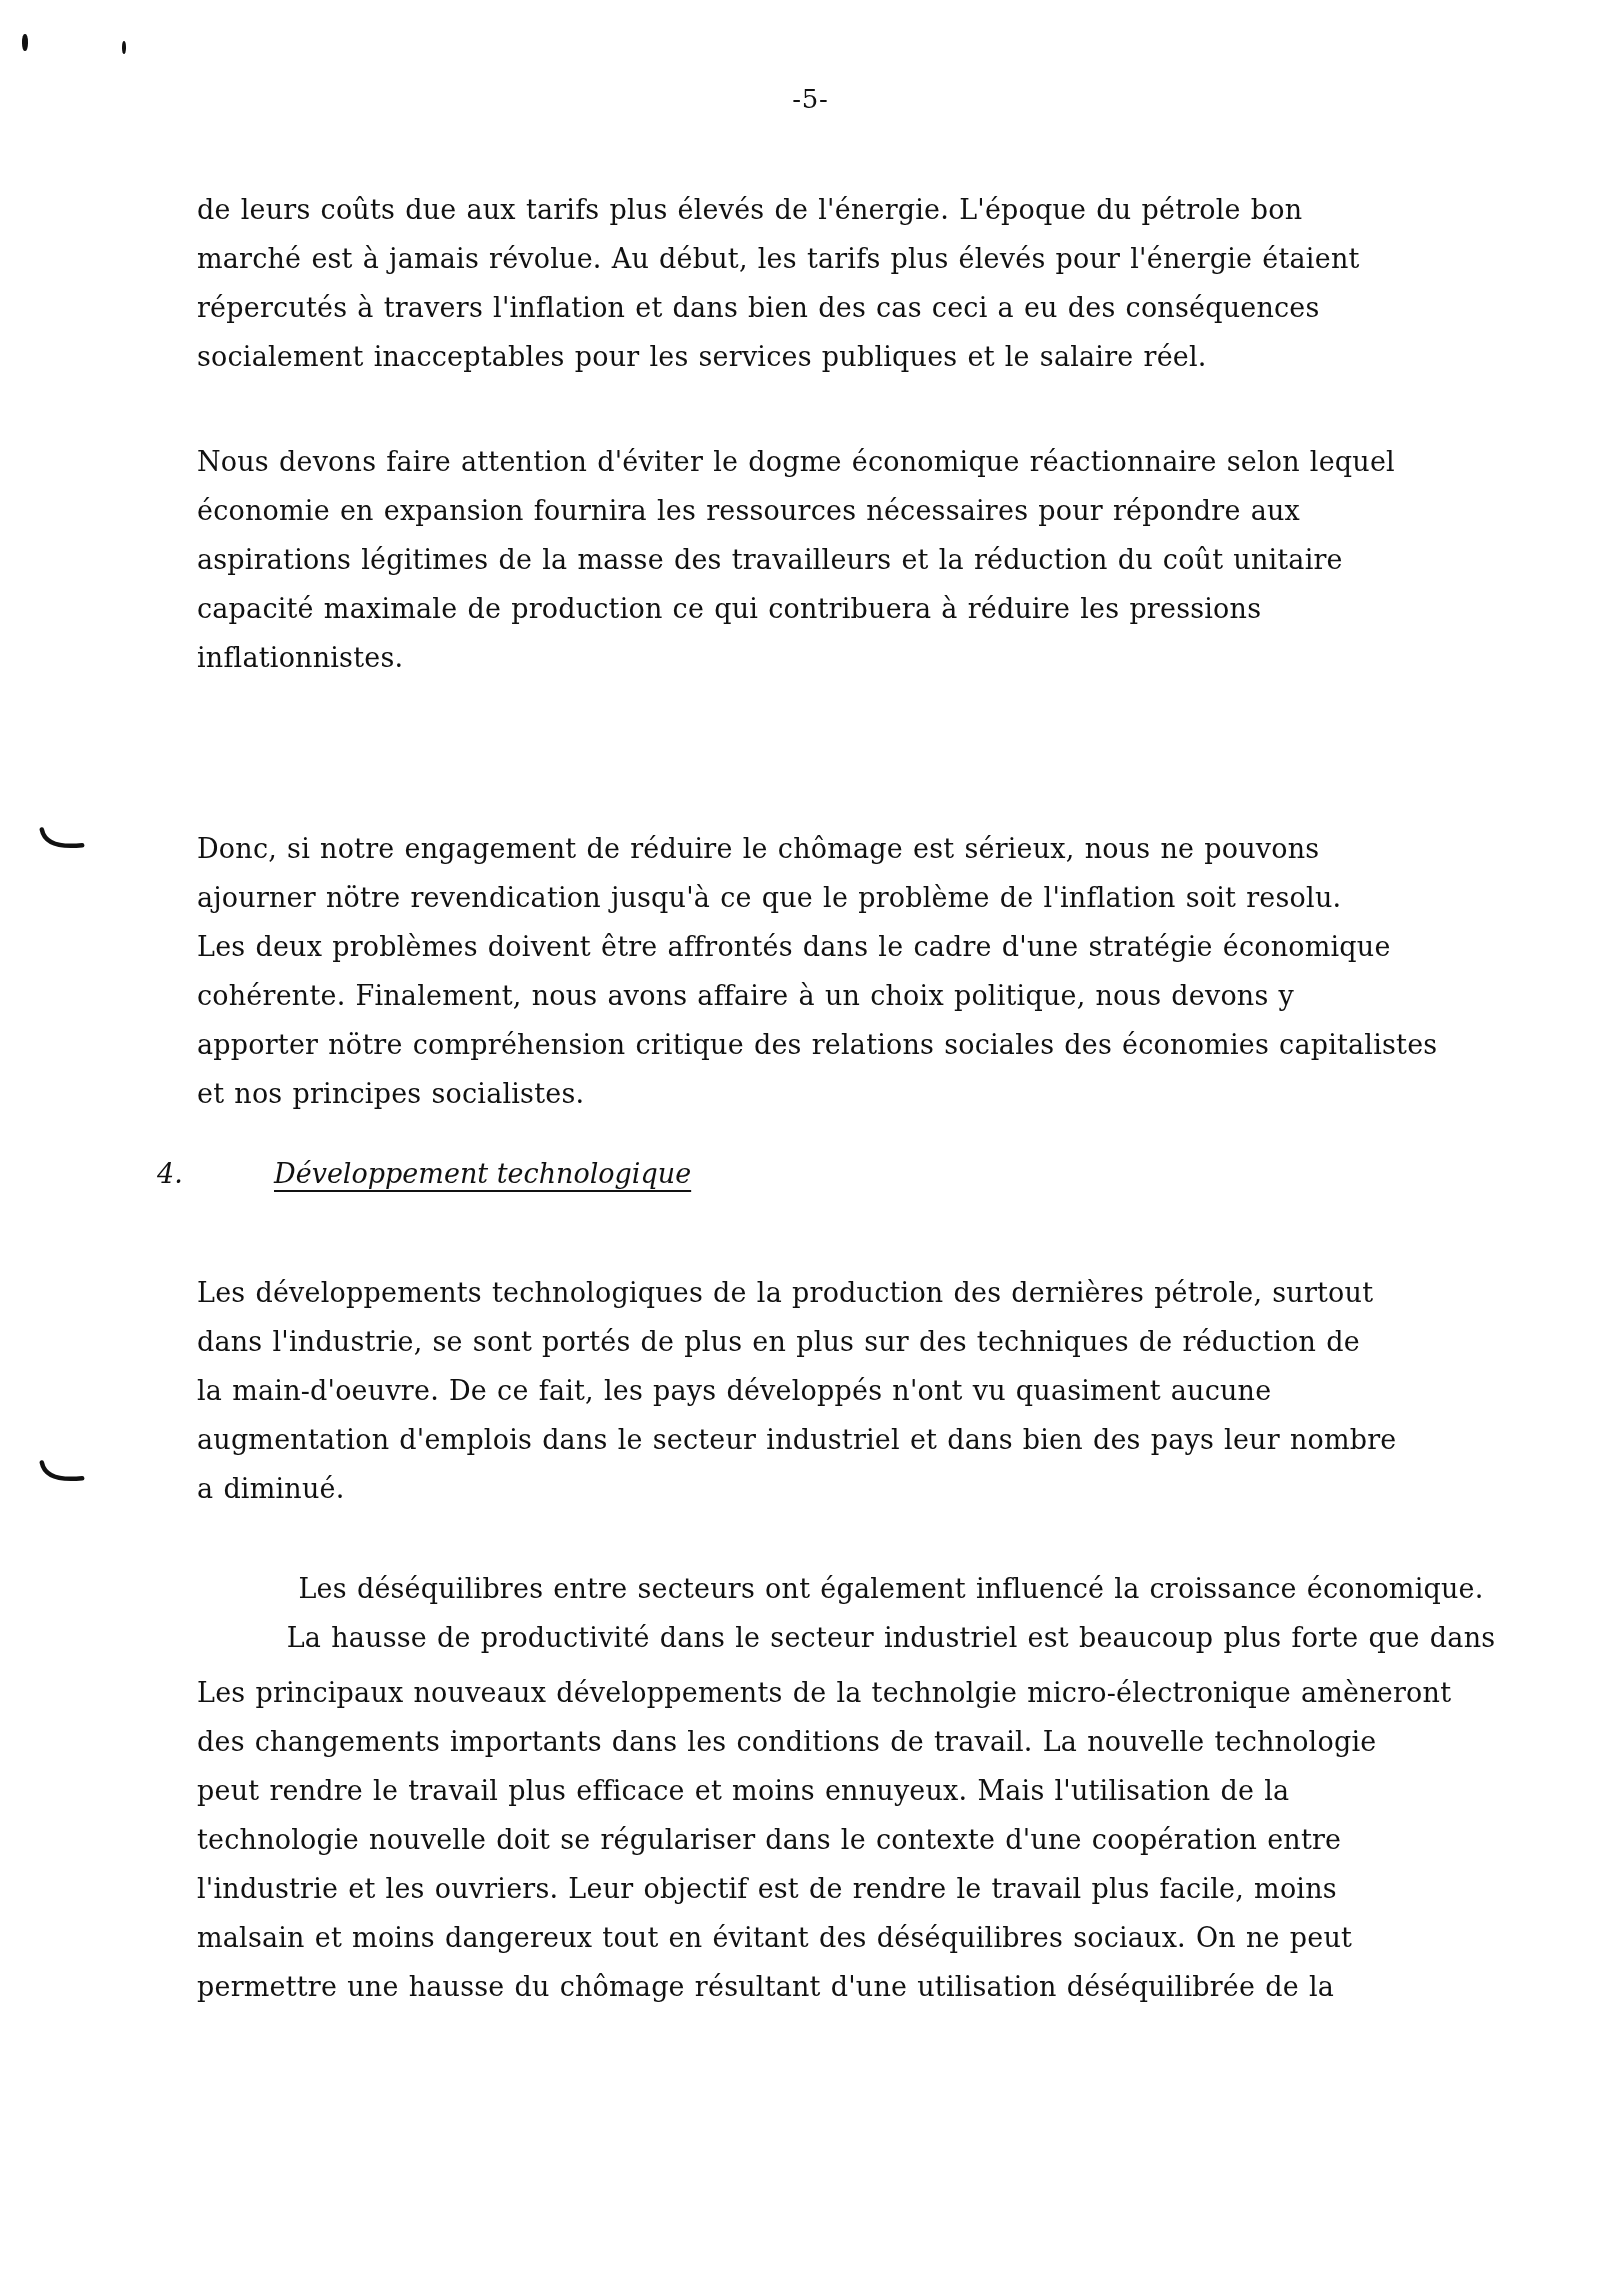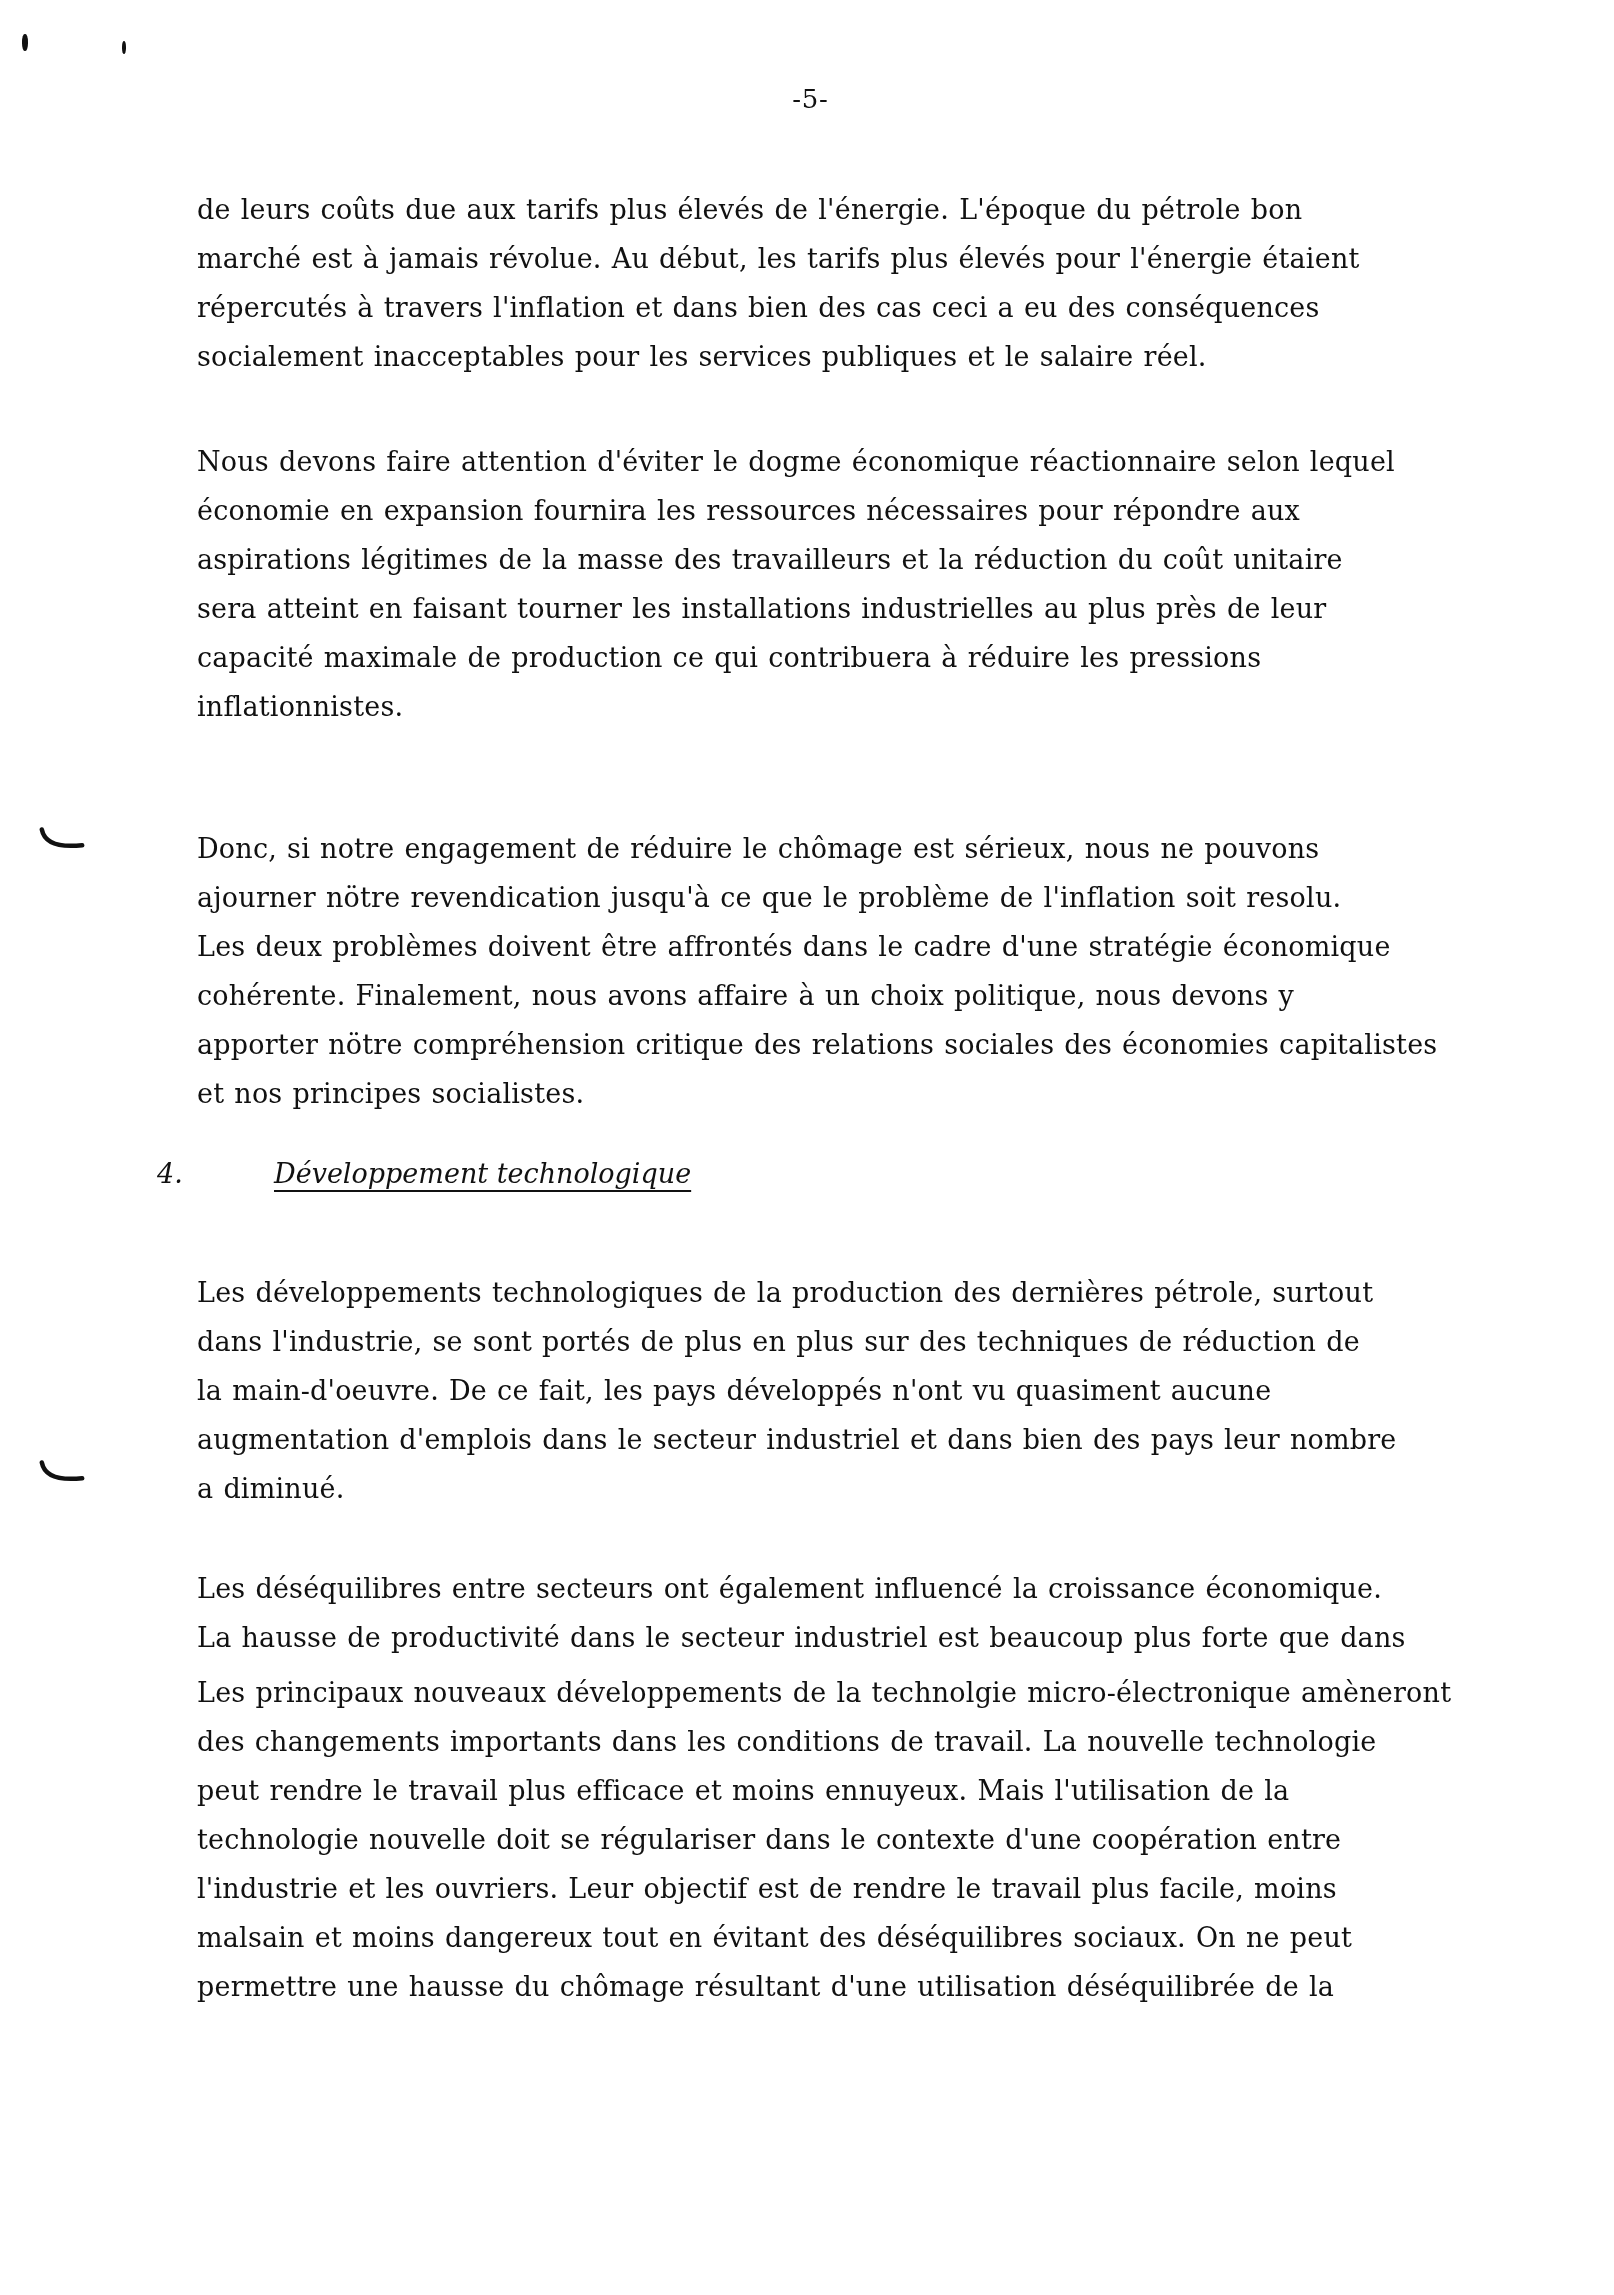--- a/index.html
+++ b/index.html
@@ -90,21 +90,20 @@
     <span class="line">de leurs coûts due aux tarifs plus élevés de l'énergie.  L'époque du pétrole bon</span>
     <span class="line">marché est à jamais révolue.  Au début, les tarifs plus élevés pour l'énergie étaient</span>
     <span class="line">répercutés à travers l'inflation et dans bien des cas ceci a eu des conséquences</span>
     <span class="line">socialement  inacceptables pour les services publiques et le salaire réel.</span>
   </div>
 
   <div class="para" style="top:437px;">
     <span class="line">Nous devons faire attention d'éviter le dogme économique réactionnaire selon lequel</span>
     <span class="line">économie en expansion fournira les ressources nécessaires pour répondre aux</span>
     <span class="line">aspirations légitimes de la masse des travailleurs et la réduction du coût unitaire</span>
-    <span class="line">sera atteint en faisant tourner les installations industrielles au plus près de leur</span>
     <span class="line">capacité maximale de production ce qui contribuera à réduire les pressions</span>
     <span class="line">inflationnistes.</span>
   </div>
 
   <svg class="margin-mark" style="top:827px;" viewBox="0 0 70 40">
     <path d="M4 4 Q10 34 66 28" stroke="#111" stroke-width="7" fill="none" stroke-linecap="round"></path>
   </svg>
 
   <div class="para" style="top:824px;">
     <span class="line">Donc, si notre engagement de réduire le chômage est sérieux, nous ne pouvons</span>
@@ -124,21 +123,21 @@
     <span class="line">dans l'industrie, se sont portés de plus en plus sur des techniques de réduction de</span>
     <span class="line">la main-d'oeuvre.  De ce fait, les pays développés n'ont vu quasiment aucune</span>
     <span class="line">augmentation d'emplois dans le secteur industriel et dans bien des pays leur nombre</span>
     <span class="line">a diminué.</span>
   </div>
 
   <svg class="margin-mark" style="top:1460px;" viewBox="0 0 70 40">
     <path d="M4 4 Q10 34 66 28" stroke="#111" stroke-width="7" fill="none" stroke-linecap="round"></path>
   </svg>
 
-  <div class="para" style="top:1564px;">
+  <div class="para" style="top:1564px;text-align:center;">
     <span class="line">Les déséquilibres entre secteurs ont également influencé  la croissance économique.</span>
     <span class="line">La hausse de productivité dans le secteur industriel est beaucoup plus forte que dans</span>
   </div>
 
   <div class="para" style="top:1668px;">
     <span class="line">Les principaux nouveaux développements de la technolgie micro-électronique amèneront</span>
     <span class="line">des changements importants dans les conditions de travail.  La nouvelle technologie</span>
     <span class="line">peut rendre le travail plus efficace et moins ennuyeux.  Mais l'utilisation de la</span>
     <span class="line">technologie nouvelle doit se régulariser dans le contexte d'une coopération entre</span>
     <span class="line">l'industrie et les ouvriers.  Leur objectif est de rendre le travail plus facile, moins</span>

